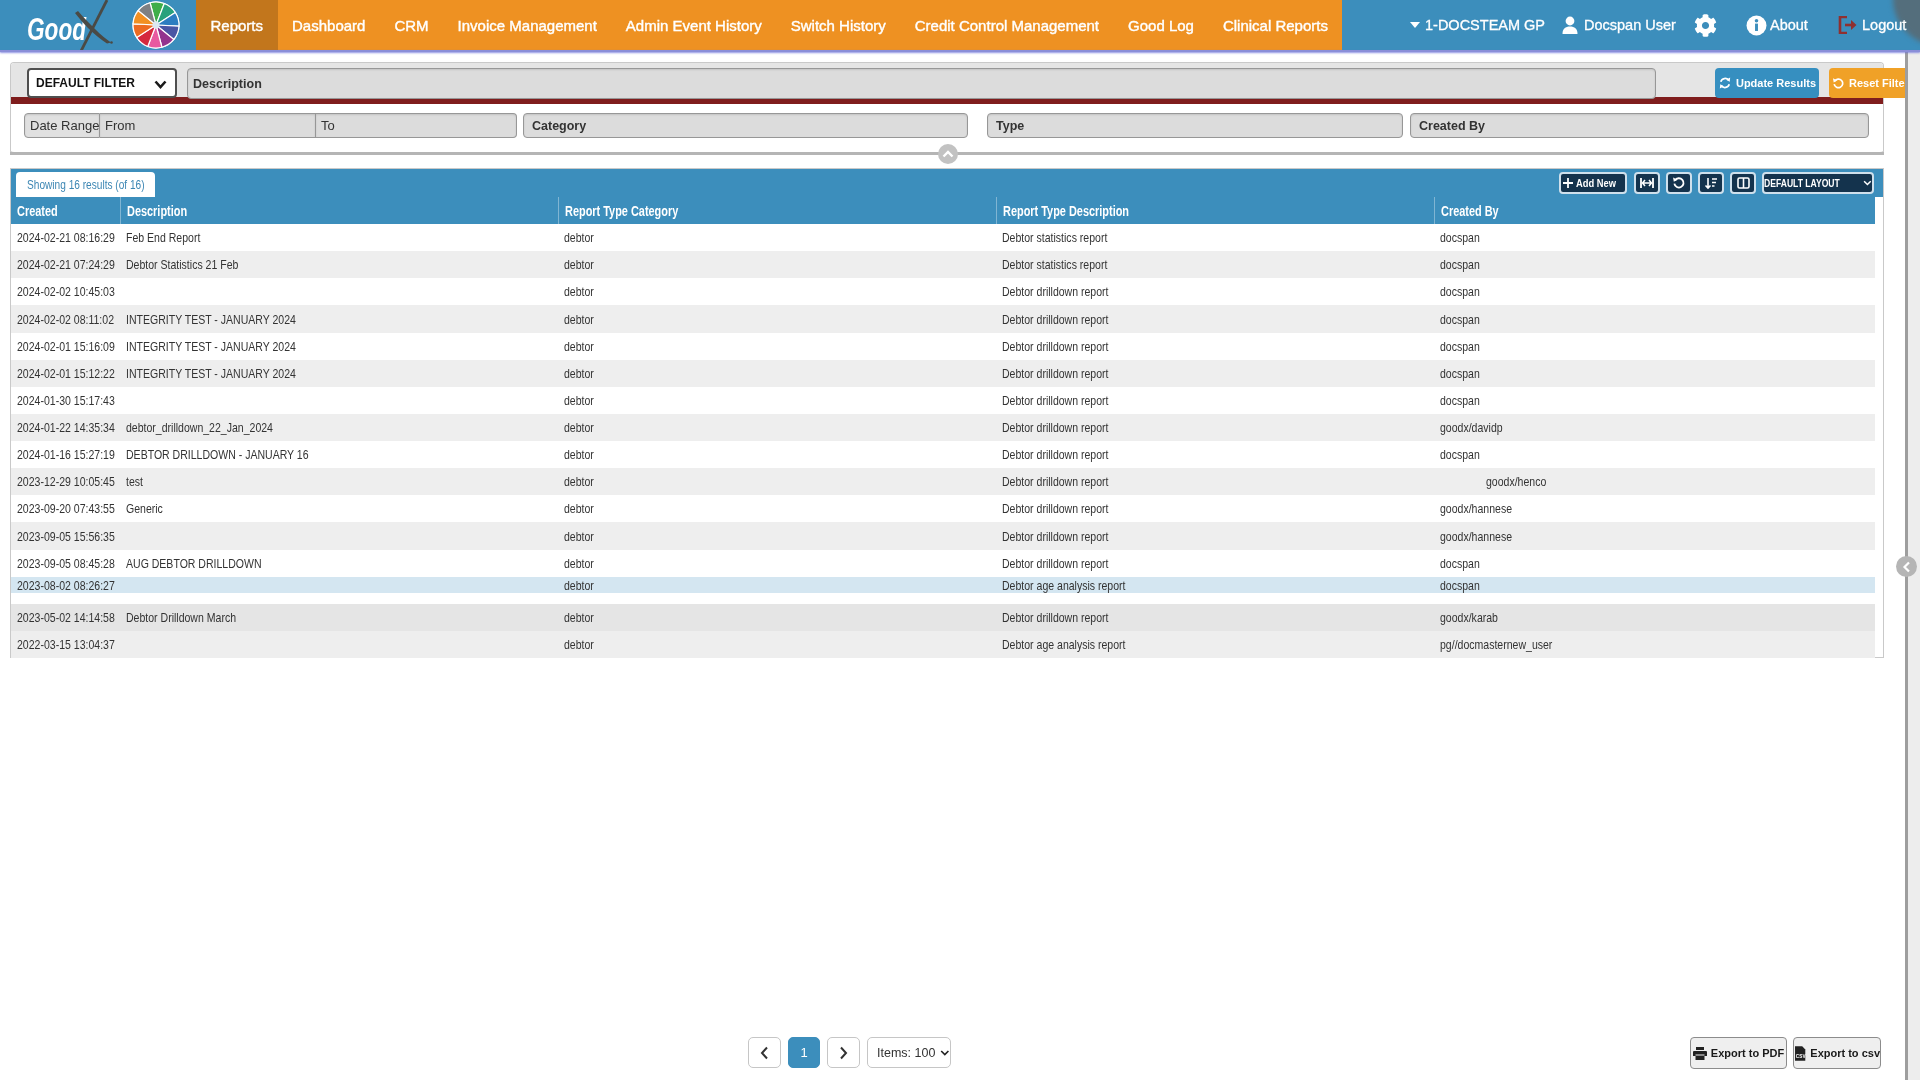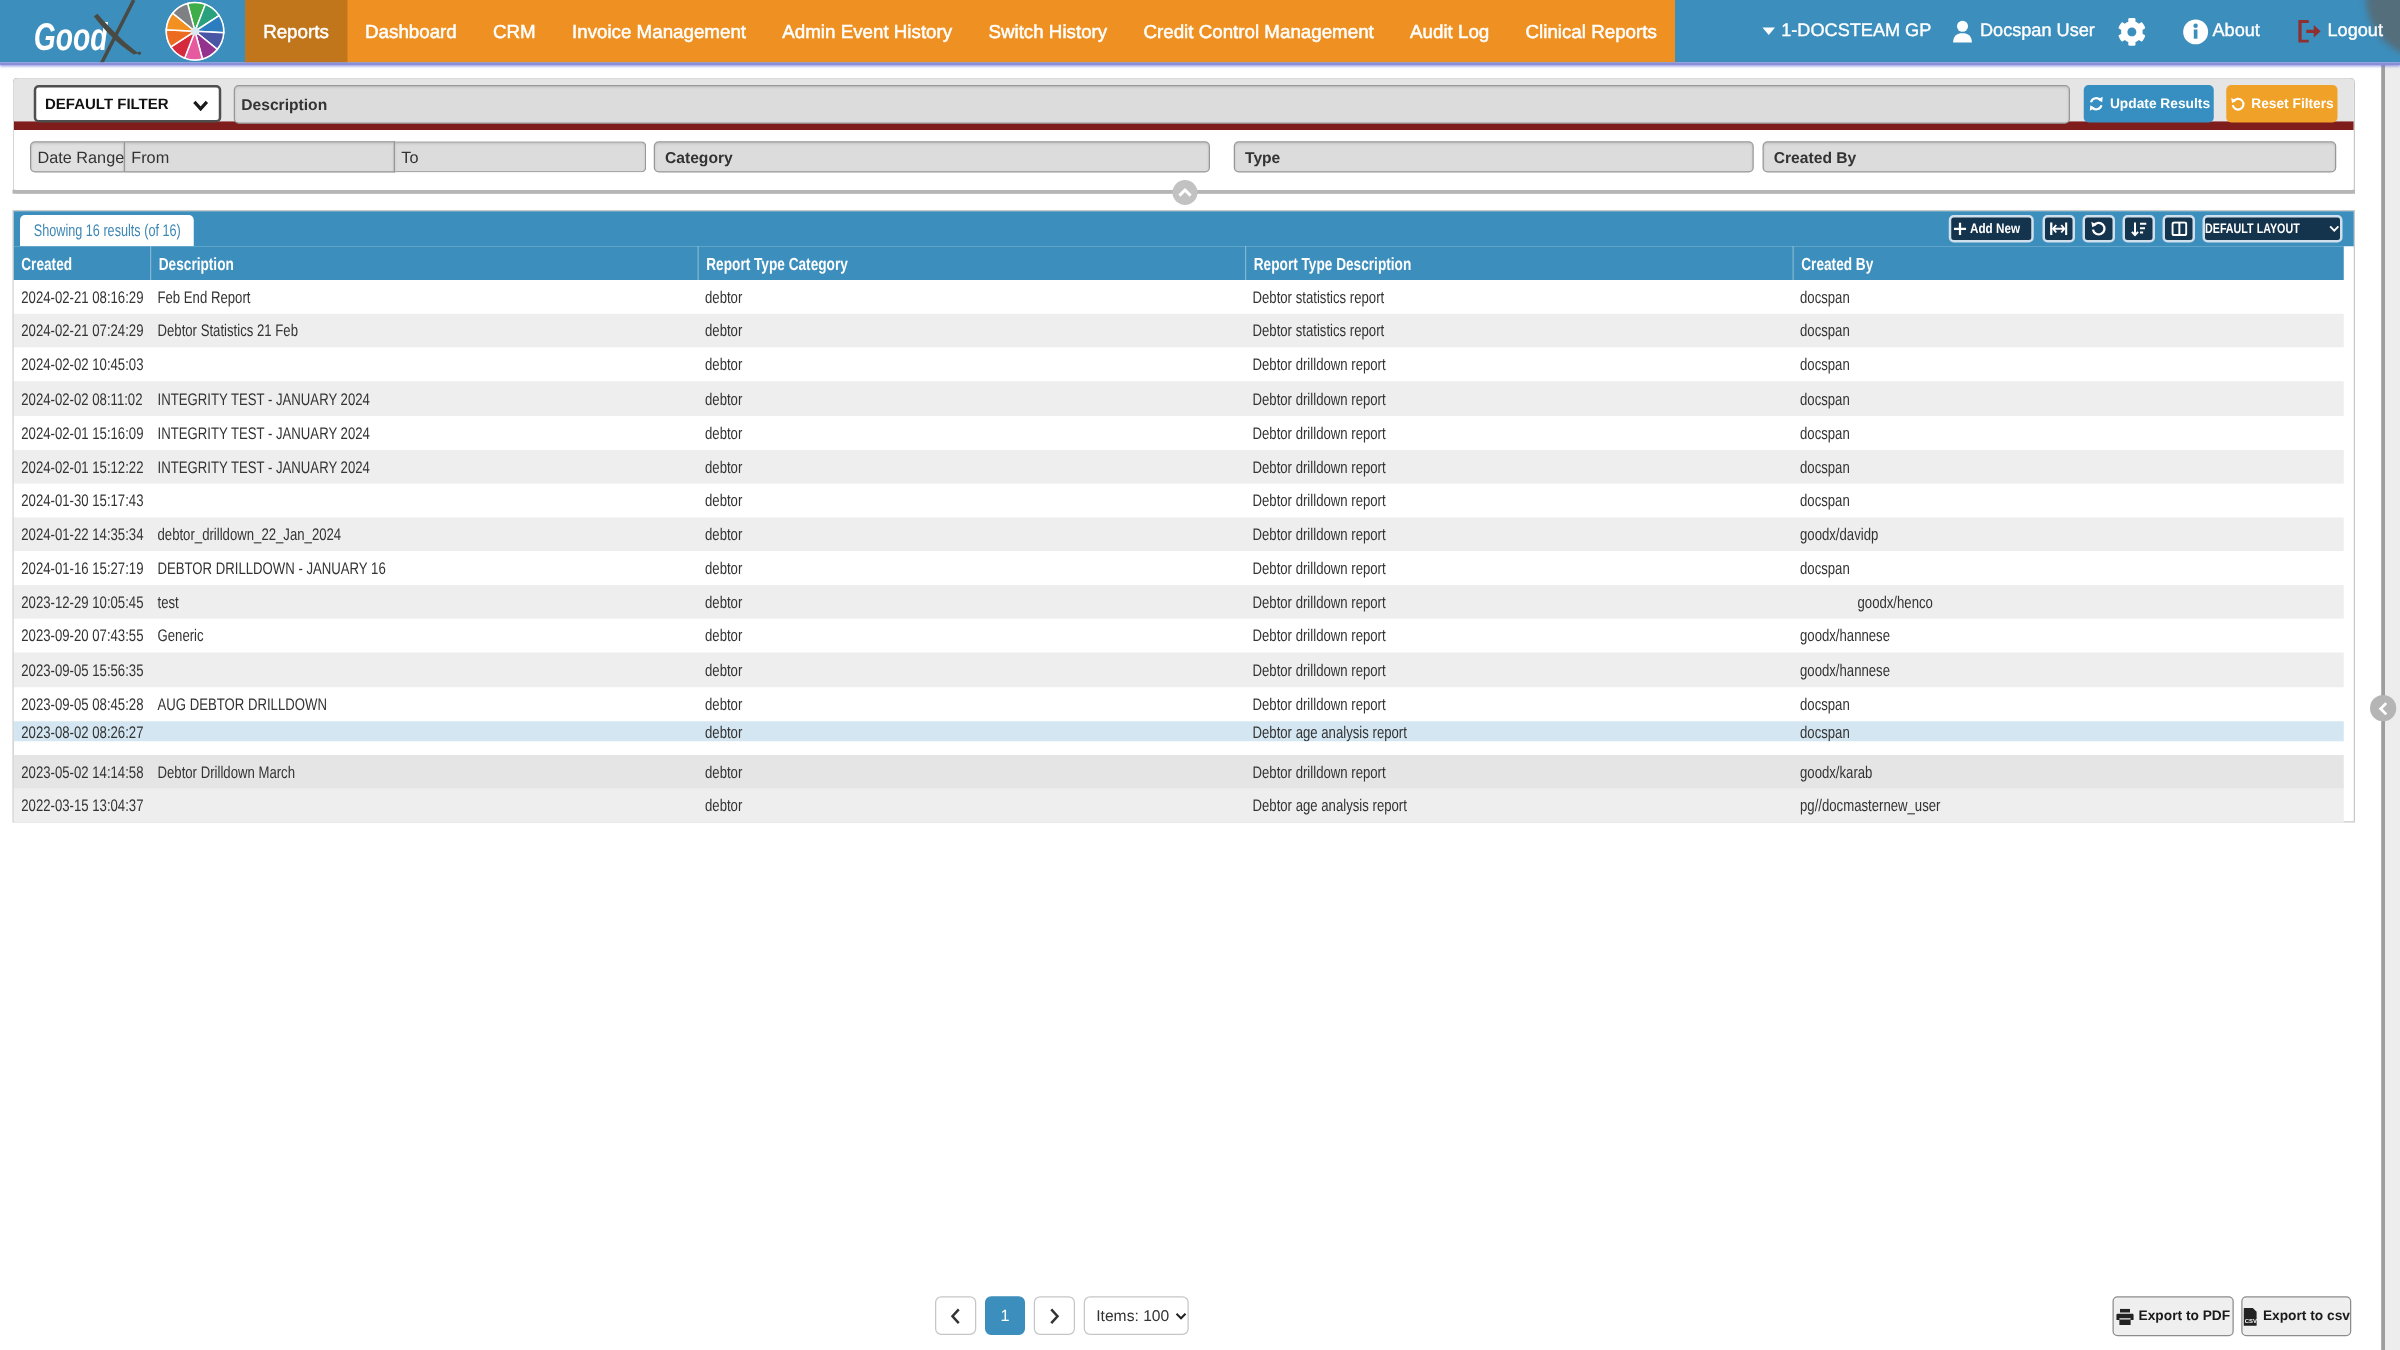--- a/index.html
+++ b/index.html
@@ -24,21 +24,21 @@
 .frow1 { position:absolute; left:0; top:0; width:1872px; height:41px; background:#e5e5e5;
   border-bottom:7px solid #7f1d1d; border-radius:3px 3px 0 0; }
 .fselect { position:absolute; left:16px; top:5px; width:150px; height:30px;
   background:#fff; border:2px solid #4f4f4f; border-radius:4px;
   font-weight:bold; font-size:12px; color:#111; display:flex; align-items:center; padding-left:7px; }
 .ginput { background:#dcdcdc; border:1px solid #979797; border-radius:4px;
   box-shadow:inset 0 1px 2px rgba(0,0,0,0.12);
   color:#333; font-size:12.5px; font-weight:bold; display:flex; align-items:center;
   padding-left:9px; position:absolute; }
 .btn { position:absolute; border-radius:4px; color:#fff; font-size:11px;
-  font-weight:bold; display:flex; align-items:center; justify-content:center; white-space:nowrap; overflow:hidden; }
+  font-weight:bold; display:flex; align-items:center; justify-content:center; white-space:nowrap; overflow:hidden;margin-left:48px; }
 .btn svg { margin-right:4px; flex:none; }
 
 .divider { position:absolute; left:10px; top:152px; width:1874px; height:3px; background:#b5b5b5; }
 .collapse-btn { position:absolute; left:938px; top:144px; width:20px; height:20px;
   border-radius:50%; background:#c2c2c2; z-index:2; }
 
 .table-panel { position:absolute; left:10px; top:168px; width:1874px; height:490px;
   border:1px solid #c9c9c9; background:#fff; }
 .toolbar { position:absolute; left:0; top:0; width:1872px; height:28px; background:#3c8ebc; }
 .tab { position:absolute; left:5px; top:3px; height:25px; width:139px; background:#fff;
@@ -109,21 +109,21 @@
     <li>
         <a>Admin Event History</a>
       </li>
     <li>
         <a>Switch History</a>
       </li>
     <li>
         <a>Credit Control Management</a>
       </li>
     <li>
-        <a>Audit Log</a>
+        <a>Good Log</a>
       </li>
     <li>
         <a>Clinical Reports</a>
       </li>
   </ul>
   <div class="topcircle"></div>
   <div class="nritem" style="left:1409px;">
     <svg width="12" height="8" viewBox="0 0 12 8" style="margin-right:4px;">
         <path d="M1,1 L11,1 L6,7 Z" fill="#fff"></path>
       </svg>

